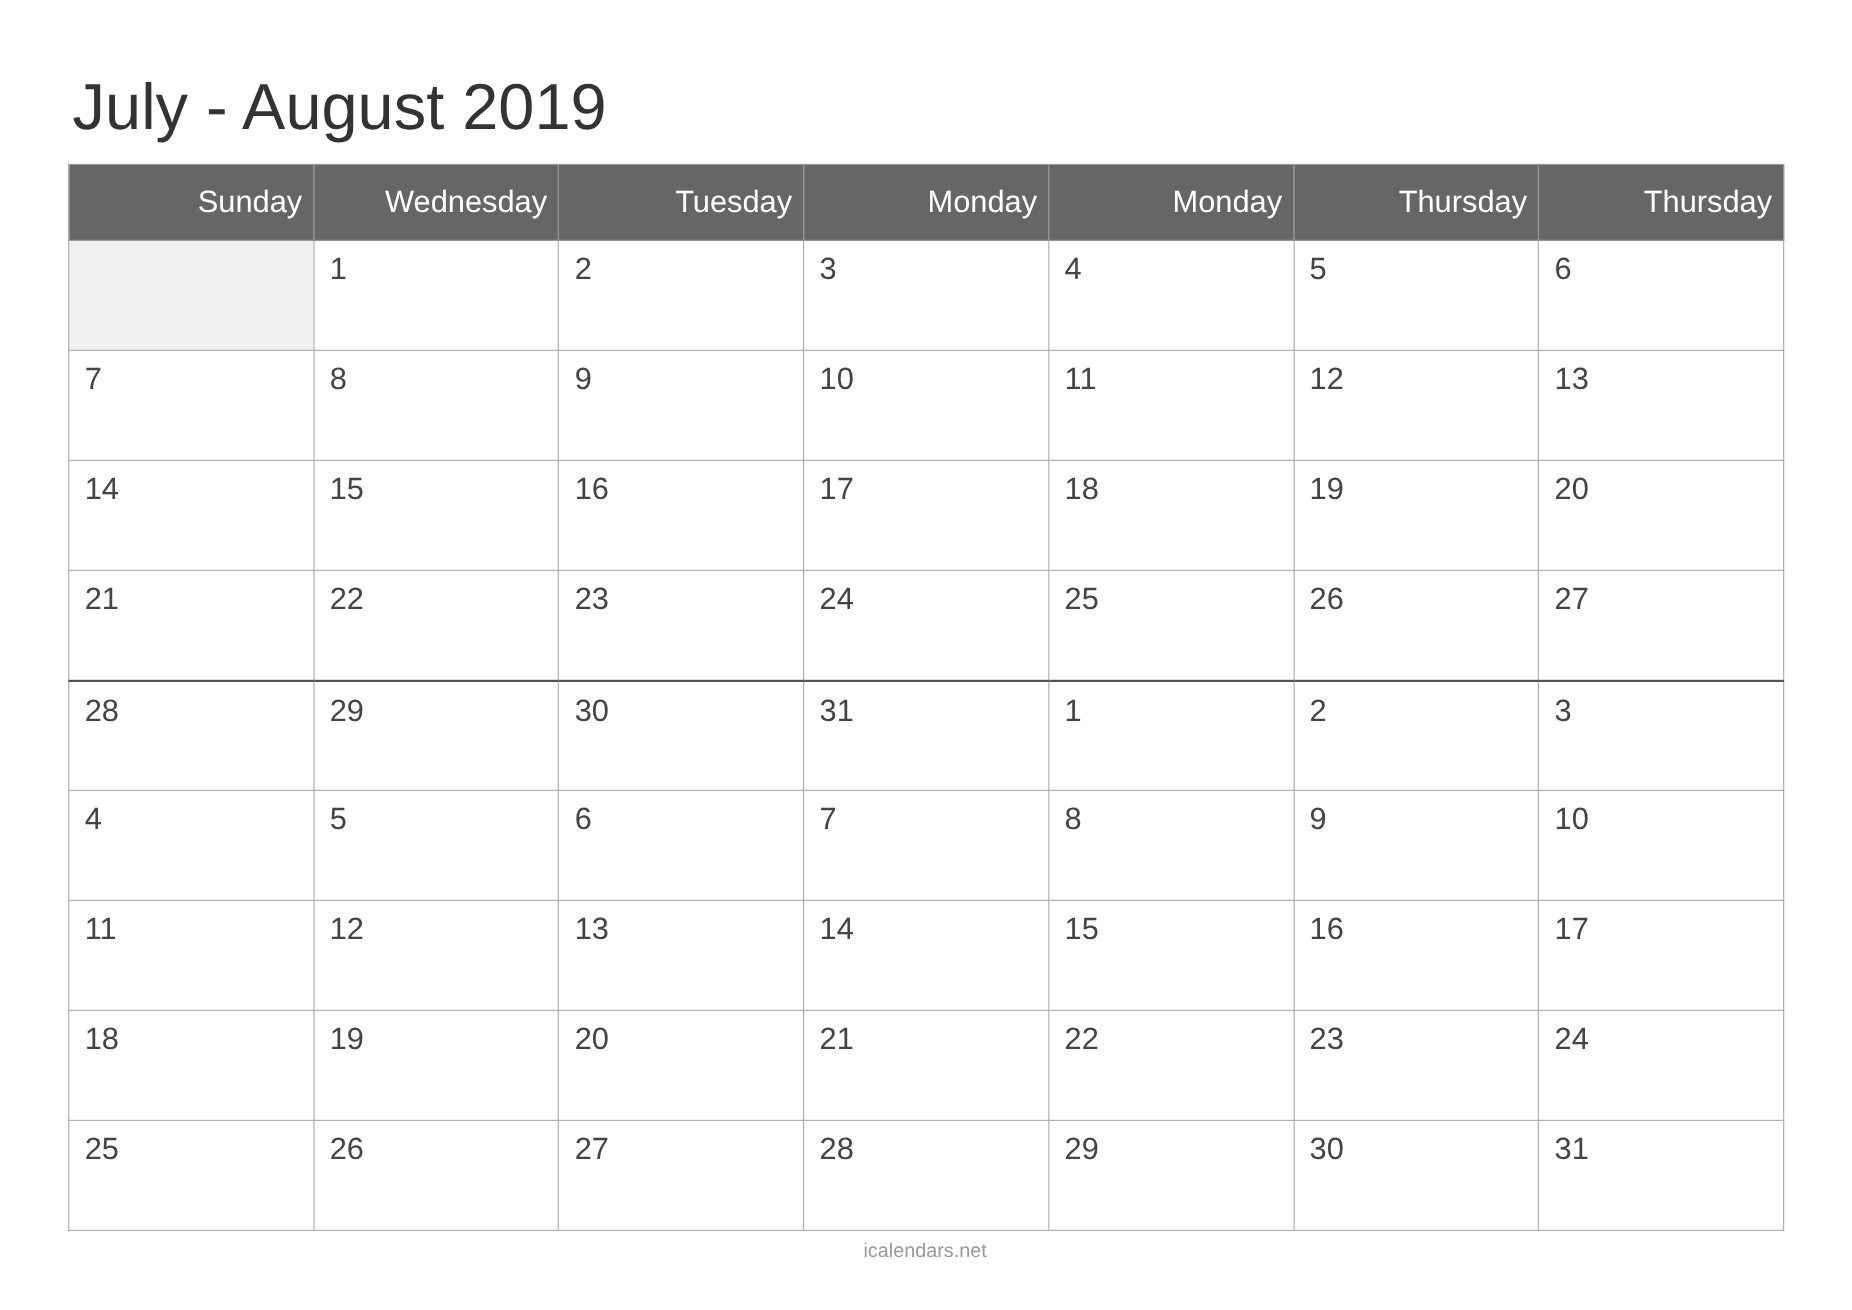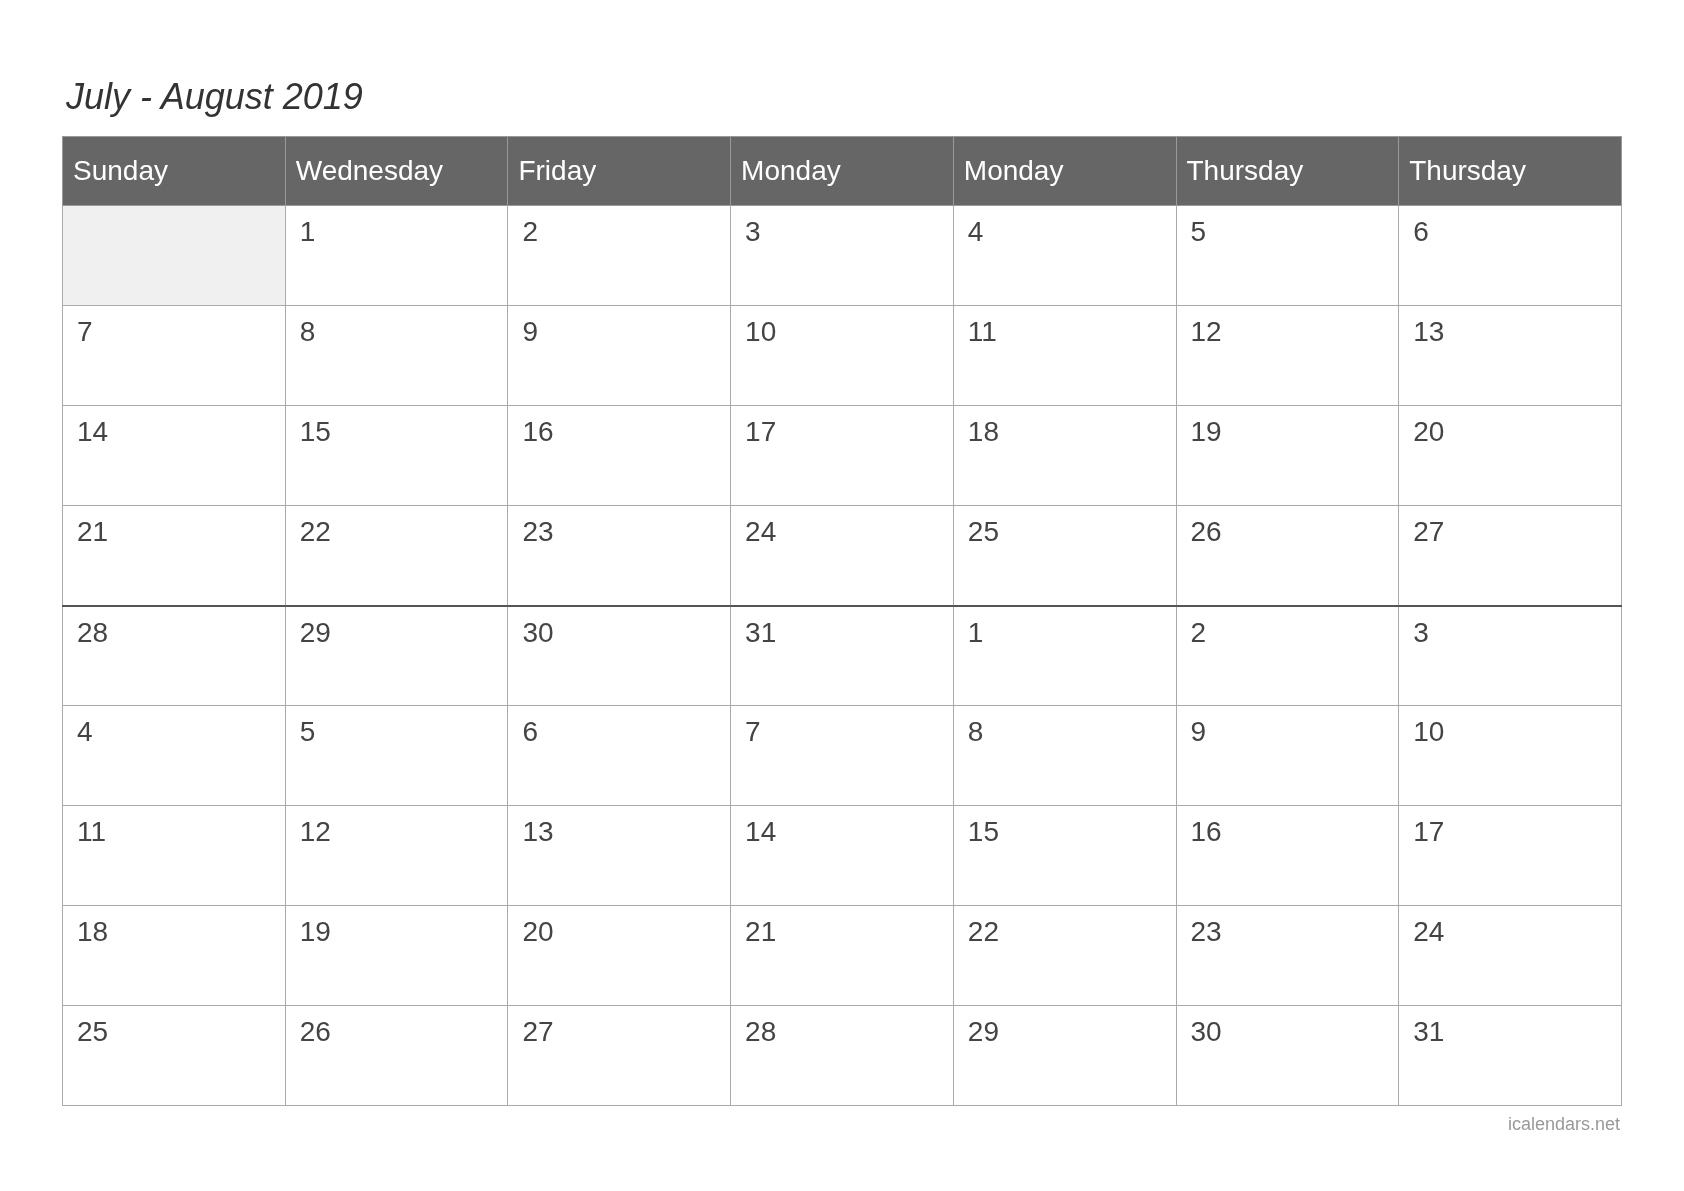--- a/index.html
+++ b/index.html
@@ -17,38 +17,37 @@
       align-items: center;
       justify-content: center;
     }
 
     .calendar-wrapper {
       width: 1560px;
       padding: 40px 0 20px 0;
     }
 
     .calendar-title {
-      font-size: 36px;
+      font-size: 59px;
       font-weight: normal;
       color: #333333;
       margin-bottom: 18px;
       padding-left: 4px;
-      font-style: italic;
     }
 
     .calendar-table {
       width: 100%;
       border-collapse: collapse;
       border: 1.5px solid #999999;
     }
 
     .calendar-table thead tr th {
       background-color: #666666;
       color: #ffffff;
-      text-align: left;
+      text-align: right;
       font-size: 28px;
       font-weight: normal;
       padding: 18px 10px;
       border: 1.5px solid #999999;
     }
 
     .calendar-table tbody tr td {
       width: calc(100% / 7);
       height: 100px;
       vertical-align: top;
@@ -60,38 +59,38 @@
 
     .calendar-table tbody tr td.empty {
       background-color: #f0f0f0;
     }
 
     .month-divider {
       border-top: 2.5px solid #555555 !important;
     }
 
     .watermark {
-      text-align: right;
+      text-align: center;
       font-size: 18px;
       color: #999999;
       margin-top: 8px;
       padding-right: 2px;
     }
   </style>
 </head>
 <body>
 
 <div class="calendar-wrapper">
   <h1 class="calendar-title">July - August 2019</h1>
   <table class="calendar-table">
     <thead>
       <tr>
           <th>Sunday</th>
           <th>Wednesday</th>
-          <th>Friday</th>
+          <th>Tuesday</th>
           <th>Monday</th>
           <th>Monday</th>
           <th>Thursday</th>
           <th>Thursday</th>
         </tr>
     </thead>
     <tbody>
     <tr>
           <td class="empty"></td>
           <td>1</td>

